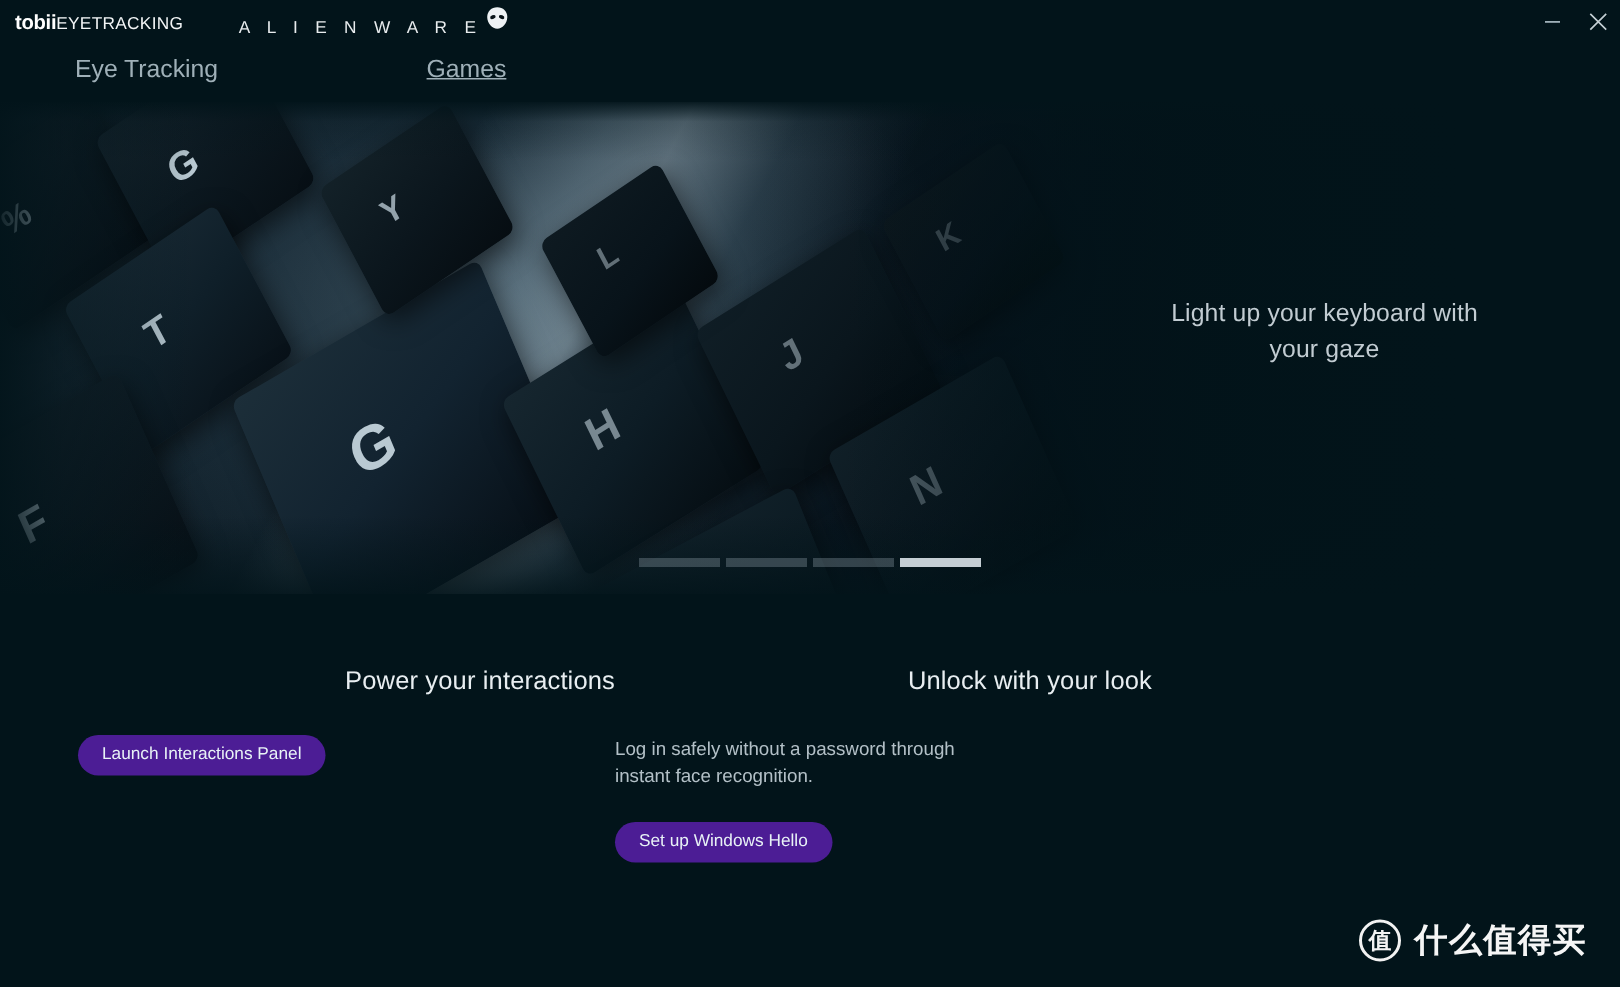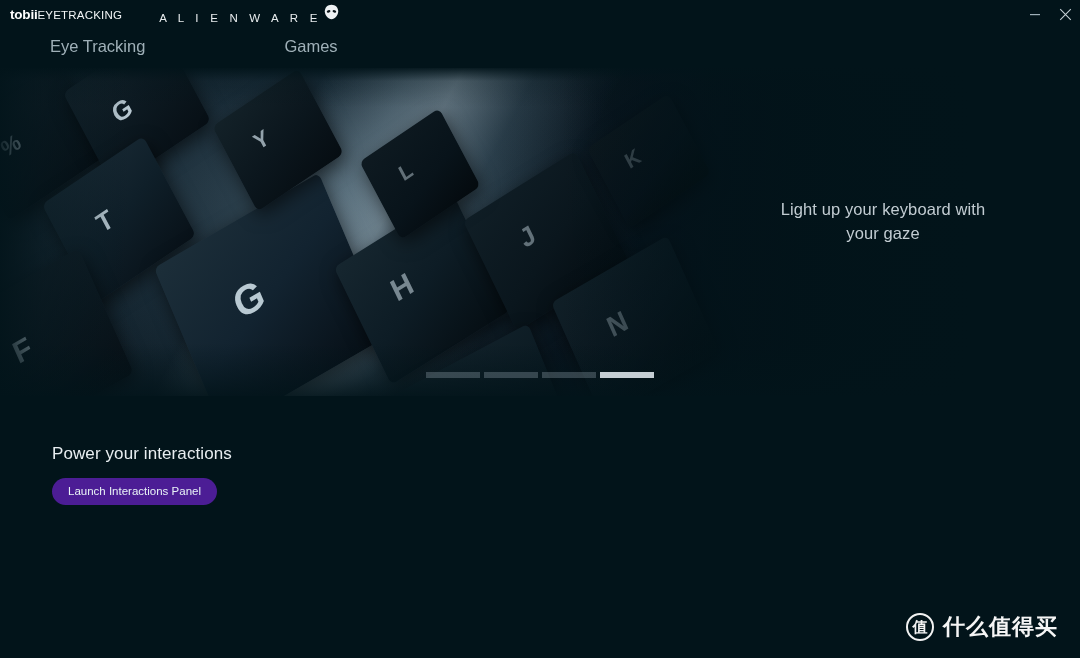--- a/index.html
+++ b/index.html
@@ -240,22 +240,23 @@
   .cards {
     position: relative;
     padding: 48px 0 0 52px;
     display: flex;
   }
   .card { width: 358px; }
   .card:first-child { margin-right: 0; }
   .card-title {
     font-size: 17px;
     color: #e8eef1;
-    margin-bottom: 14px;
+    margin-bottom: 26px;
     letter-spacing: 0.1px;
+    text-align: right;
   }
   .card-desc {
     font-size: 12.5px;
     line-height: 18px;
     color: #b3c0c7;
     width: 245px;
     margin-bottom: 22px;
   }
   .pill {
     display: inline-block;
@@ -333,21 +334,21 @@
         </svg>
       </div>
     </div>
   </div>
 
   <div class="tabbar">
     <div class="tab">
       <span>Eye Tracking</span>
       <span class="underline"></span>
     </div>
-    <div class="tab" style="margin-left:95px;">
+    <div class="tab" style="margin-left:95px;text-decoration:underline;">
       <span>Games</span>
       <span class="underline"></span>
     </div>
   </div>
 
   <div class="hero">
     <div class="hero-photo">
       <div class="keycap k-pct">
           <span class="glyph" style="left:28px;top:30px;font-size:22px;">%</span>
         </div>
@@ -394,20 +395,25 @@
       <div class="dot"></div>
       <div class="dot active"></div>
     </div>
   </div>
 
   <div class="cards">
     <div class="card">
       <div class="card-title">Power your interactions</div>
       <span class="pill">Launch Interactions Panel</span>
     </div>
+    <div class="card">
+      <div class="card-title">Unlock with your look</div>
+      <div class="card-desc">Log in safely without a password through instant face recognition.</div>
+      <span class="pill">Set up Windows Hello</span>
+    </div>
   </div>
 
   <div class="watermark">
     <div class="wm-badge">值</div>
     <div class="wm-text">什么值得买</div>
   </div>
 
 </div>
 
 </body></html>

